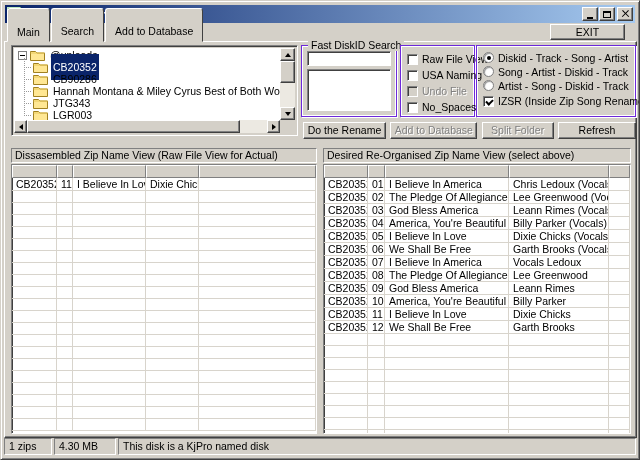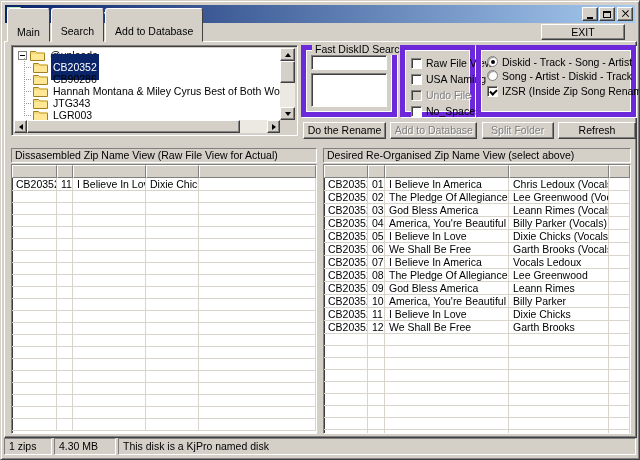--- a/index.html
+++ b/index.html
@@ -17,21 +17,21 @@
     box-shadow:inset -1px -1px 0 #808080;display:flex;align-items:center;justify-content:center;margin-left:1px;}
   .glyph-min{width:6px;height:2px;background:#000;margin-top:7px;}
   .glyph-max{width:8px;height:7px;border:1px solid #000;border-top-width:2px;}
   .glyph-close{position:relative;width:9px;height:8px;}
   .glyph-close::before,.glyph-close::after{content:"";position:absolute;left:0;top:3px;width:9px;height:1.4px;background:#000;}
   .glyph-close::before{transform:rotate(45deg);} .glyph-close::after{transform:rotate(-45deg);}
   
   .btn{background:var(--face);border:1px solid;border-color:#fff #404040 #404040 #fff;
     box-shadow:inset -1px -1px 0 #808080;font-size:10.5px;text-align:center;padding:0;}
   .btn.disabled{color:#808080;text-shadow:1px 1px 0 #fff;}
-  .exit-btn{position:absolute;top:23px;right:14px;width:84px;height:16px;line-height:14px;}
+  .exit-btn{position:absolute;top:23px;right:14px;width:75px;height:16px;line-height:14px;}
   .tabs{position:absolute;left:6px;top:24px;display:flex;align-items:flex-end;height:17px;z-index:3;}
   .tab{height:14px;line-height:13px;padding:16px 9px;font-size:10.5px;background:var(--face);
     border:1px solid;border-color:#fff #404040 #d4d0c8 #fff;border-radius:3px 3px 0 0;margin-right:1px;}
   .tab.active{height:17px;line-height:15px;font-weight:normal;position:relative;z-index:4;}
   
   .page{position:absolute;left:3px;top:40px;width:633px;height:397px;background:var(--face);
     border:1px solid;border-color:#fff #404040 #404040 #fff;box-shadow:inset -1px -1px 0 #808080;}
   .sunken{border:1px solid;border-color:#808080 #fff #fff #808080;box-shadow:inset 1px 1px 0 #404040;background:#fff;}
   
   .tree{position:absolute;left:6px;top:3px;width:287px;height:91px;background:var(--face);}
@@ -54,21 +54,21 @@
   .tri{width:0;height:0;border:3px solid transparent;}
   .tri-up{border-bottom:4px solid #000;margin-top:-3px;}
   .tri-down{border-top:4px solid #000;margin-bottom:-3px;}
   .tri-left{border-right:4px solid #000;margin-left:-3px;}
   .tri-right{border-left:4px solid #000;margin-right:-3px;}
   .vthumb{position:absolute;left:0;top:13px;width:15px;height:22px;background:var(--face);
     border:1px solid;border-color:#fff #404040 #404040 #fff;box-shadow:inset -1px -1px 0 #808080;}
   .hthumb{position:absolute;top:0;left:13px;right:40px;height:13px;background:var(--face);
     border:1px solid;border-color:#fff #404040 #404040 #fff;box-shadow:inset -1px -1px 0 #808080;}
   
-  .group{position:absolute;border:5px solid #6d28d9;
+  .group{position:absolute;border:1px solid #6d28d9;
     box-shadow:inset 1px 1px 0 #fff,inset -1px -1px 0 #fff,1px 1px 0 #fff;}
   .group-title{position:absolute;top:-7px;left:6px;background:var(--face);padding:0 3px;font-size:10.5px;white-space:nowrap;}
   .g-fast{left:296px;top:3px;width:96px;height:72px;}
   .g-check{left:395px;top:3px;width:75px;height:72px;}
   .g-radio{left:471px;top:3px;width:160px;height:72px;}
   .fast-input{position:absolute;left:5px;top:5px;right:5px;height:15px;font-size:10.5px;padding:0 2px;outline:none;}
   .fast-list{position:absolute;left:5px;top:23px;right:5px;bottom:5px;}
   .optrow{display:flex;align-items:center;height:14px;margin:2px 0 0 6px;gap:4px;font-size:10.5px;white-space:nowrap;}
   .optrow:first-of-type{margin-top:6px;}
   .cb{width:11px;height:11px;background:#fff;border:1px solid;border-color:#808080 #fff #fff #808080;
@@ -262,20 +262,24 @@
     <span class="radio on"></span>
     <span>Diskid - Track - Song - Artist</span>
   </div>
 
 
   <div class="radrow">
     <span class="radio"></span>
     <span>Song - Artist - Diskid - Track</span>
   </div>
 
+  <div class="radrow">
+    <span class="radio"></span>
+    <span>Artist - Song - Diskid - Track</span>
+  </div>
 </div>
       <div class="optrow" style="margin-top:2px">
         <span class="cb checked"></span>
         <span>IZSR (Inside Zip Song Rename)</span>
       </div>
     </div>
 
     <div class="action-row">
   <button class="btn">Do the Rename</button>
 

